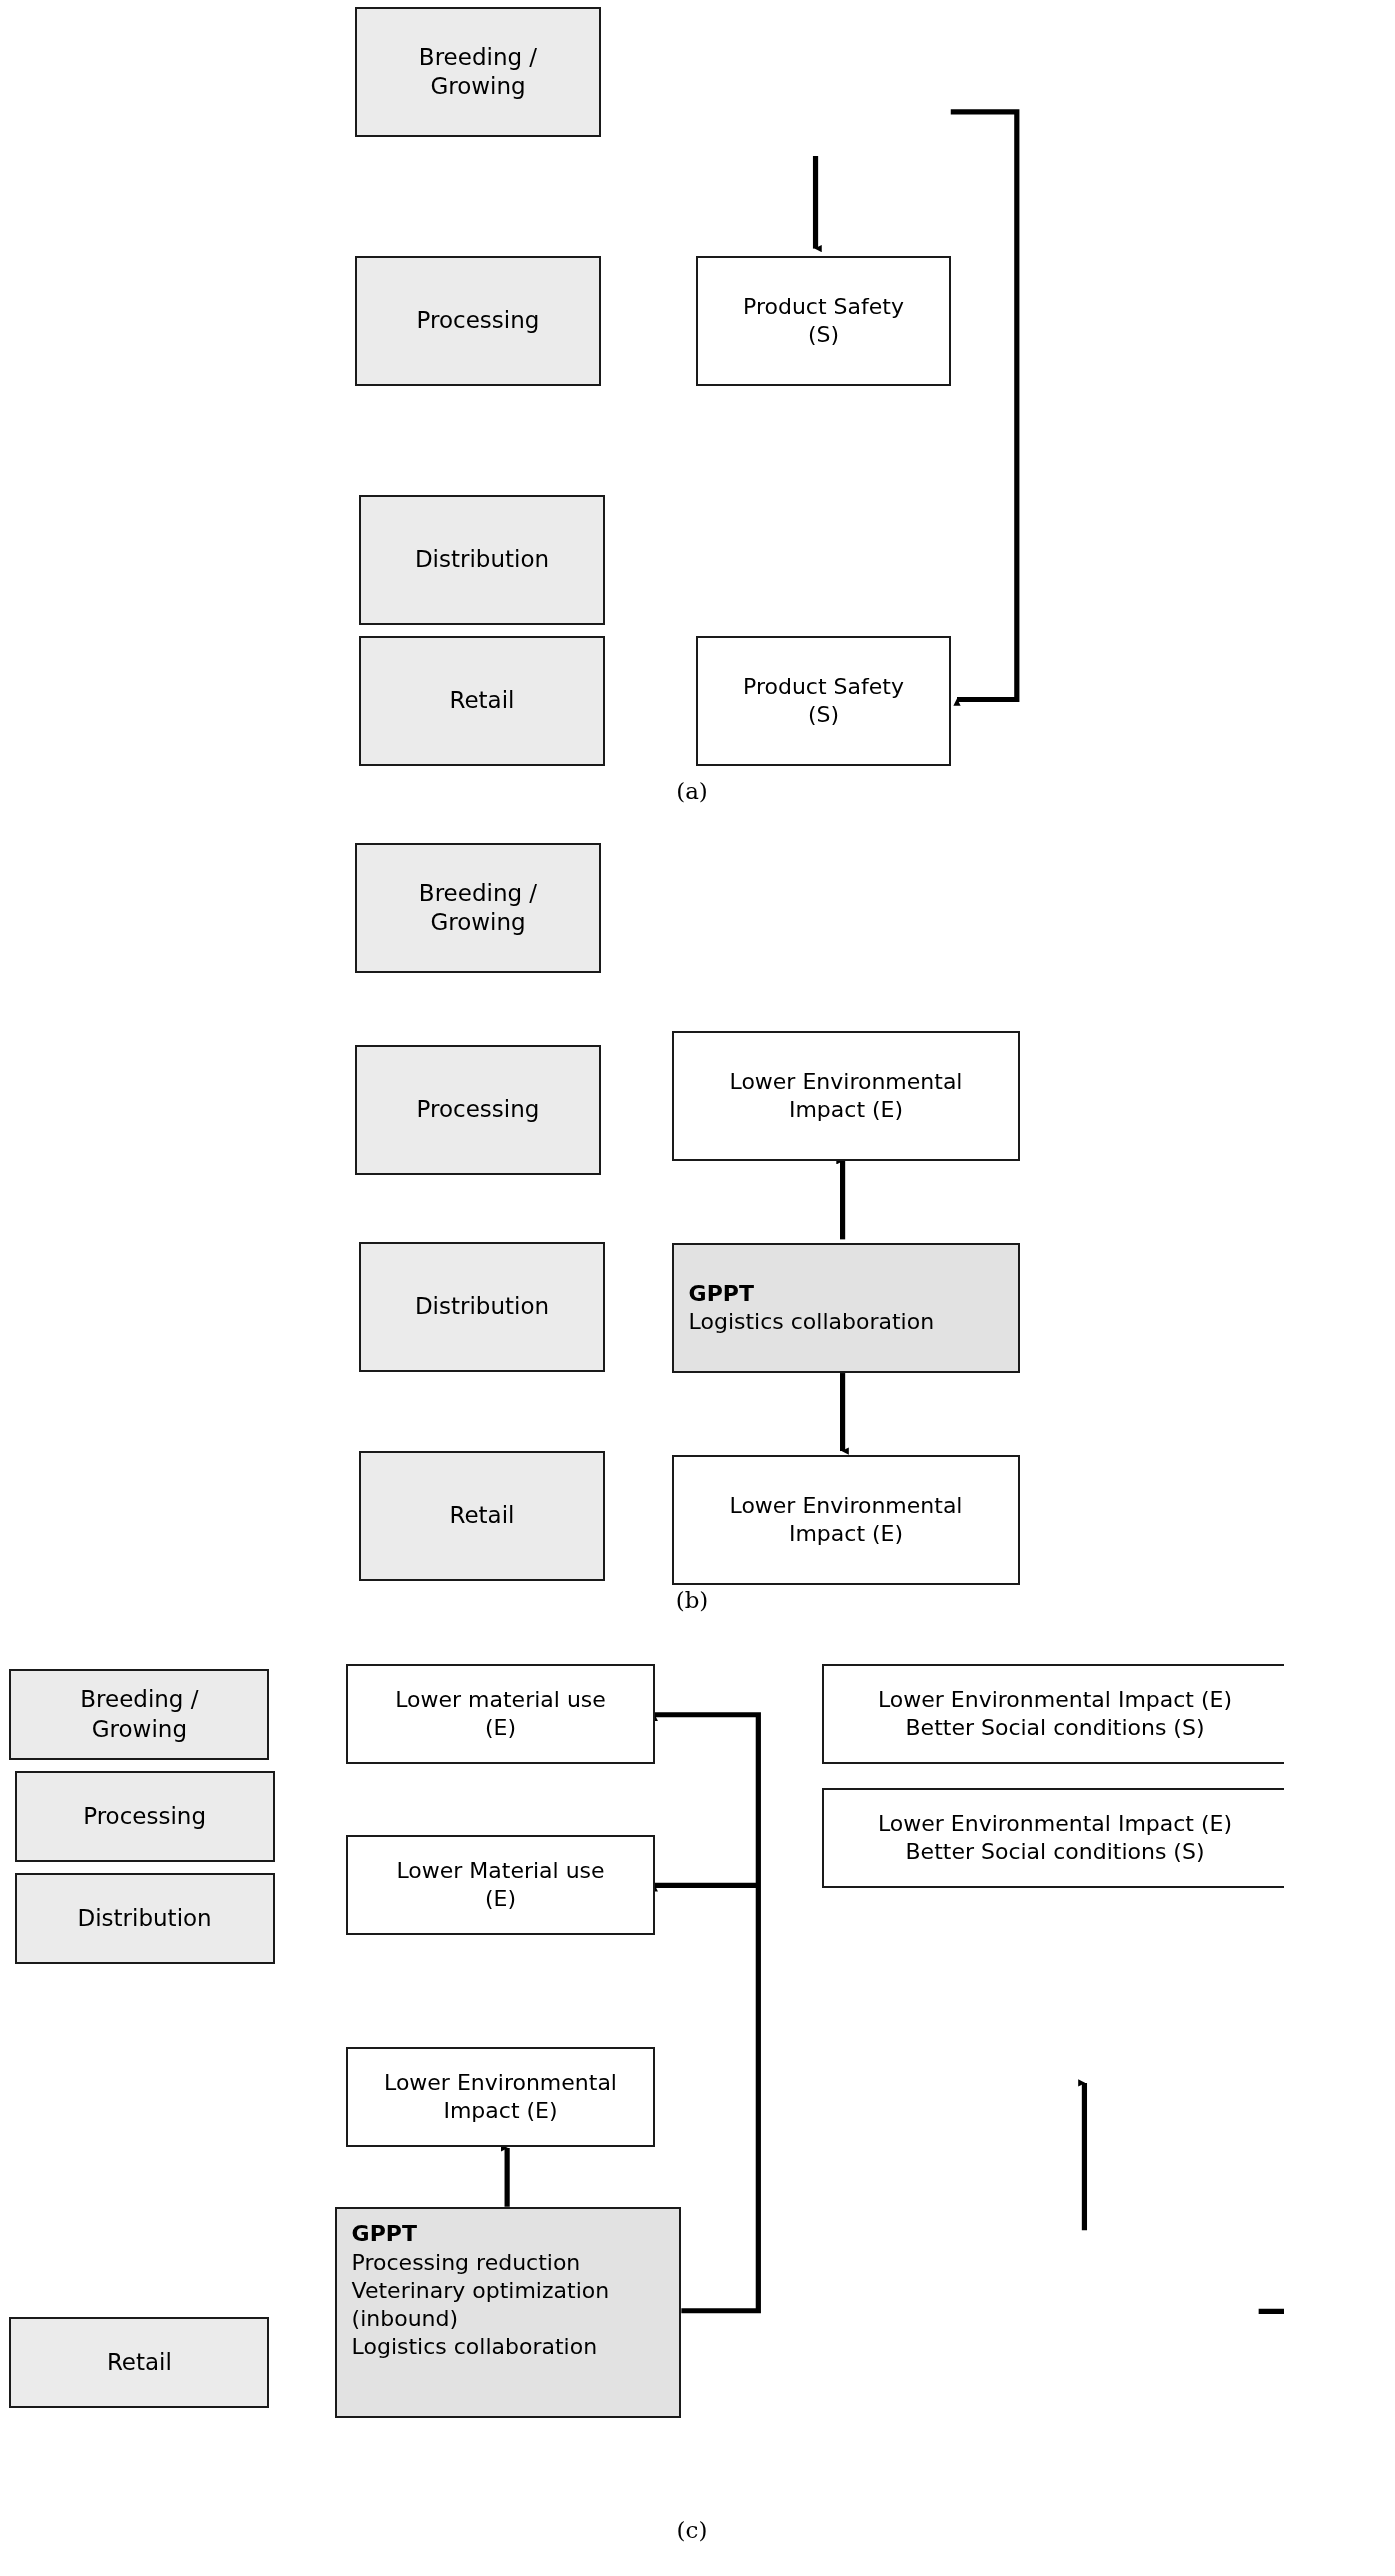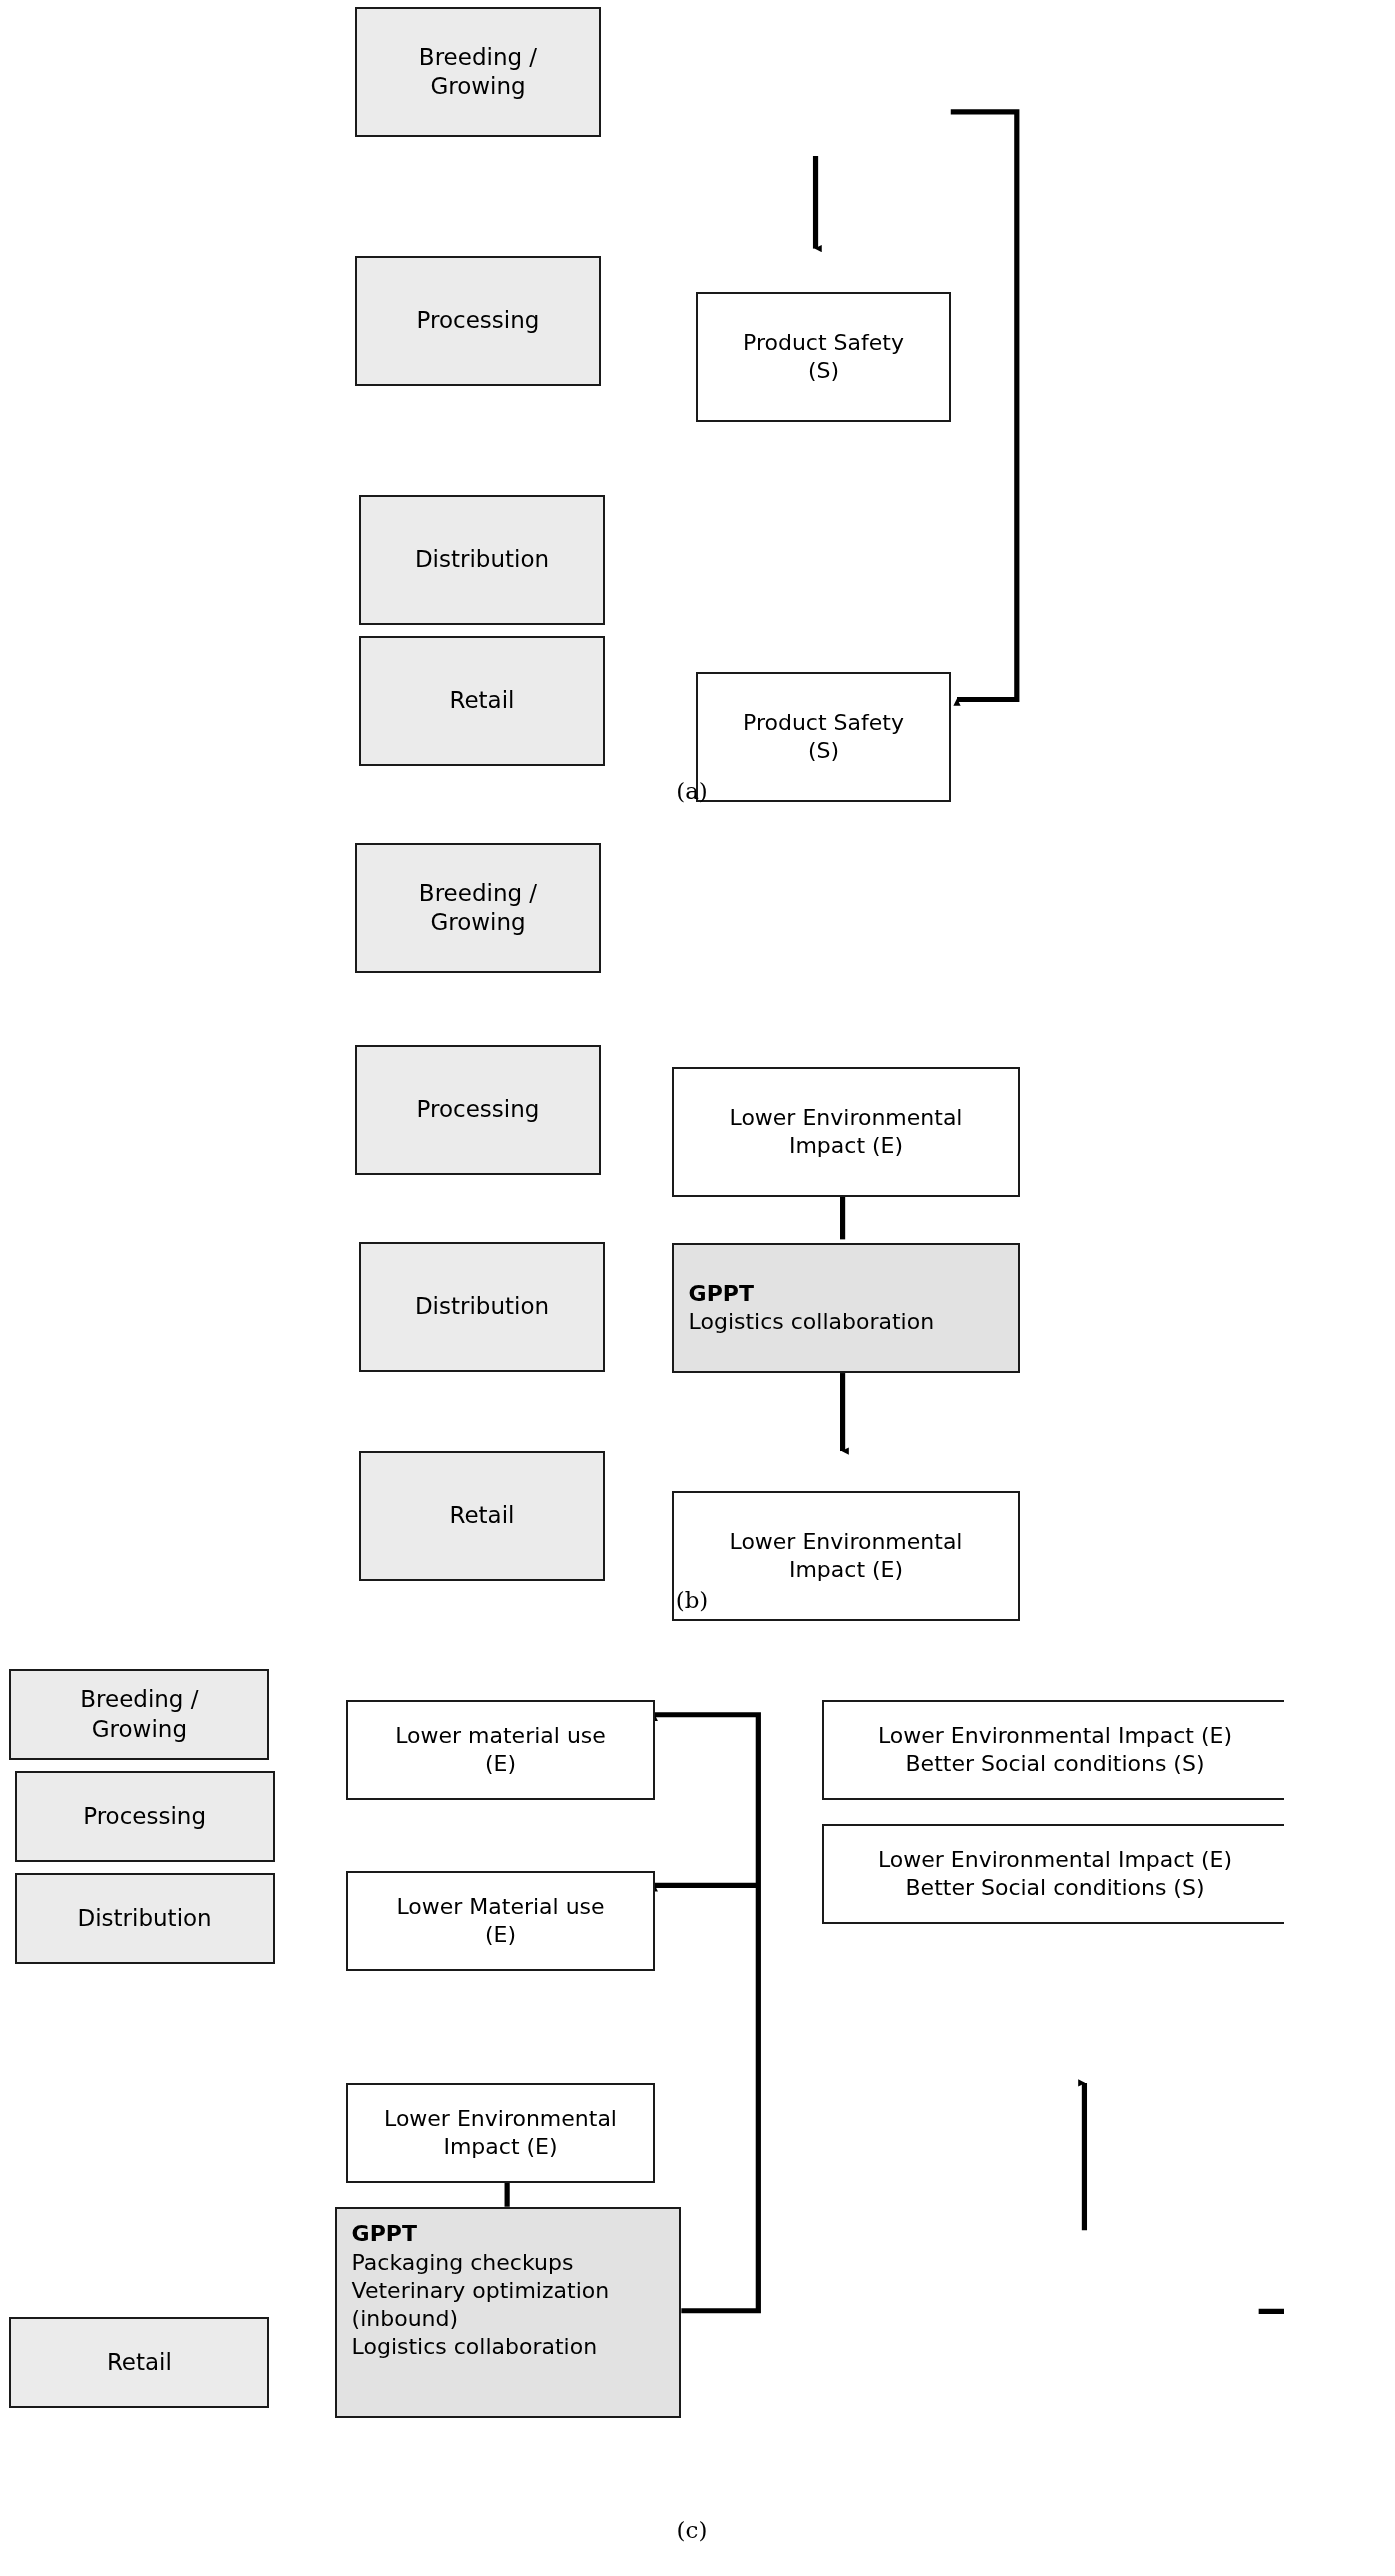--- a/index.html
+++ b/index.html
@@ -35,21 +35,20 @@
   }
   .node.practice {
     background: #e2e2e2;
     align-items: flex-start;
     text-align: left;
     padding-left: 14.6px;
     padding-right: 9.4px;
   }
   .node.outcome {
     background: #ffffff;
-    margin-top: 36px;
   }
   .node .ttl {
     font-weight: bold;
     display: block;
     width: 100%;
   }
   .node .ln {
     display: block;
     width: 100%;
   }
@@ -214,21 +213,21 @@
     <span class="ln">(E)</span>
   </div>
 
   <div class="node outcome" style="left:346px; top:2047px; width:309px; height:100px; font-size:22px;">
     <span class="ln">Lower Environmental</span>
     <span class="ln">Impact (E)</span>
   </div>
 
   <div class="node practice" style="left:335px; top:2207px; width:346px; height:211px; font-size:22px; justify-content:flex-start; padding-top:11.4px;">
     <span class="ttl">GPPT</span>
-    <span class="ln">Packaging checkups</span>
+    <span class="ln">Processing reduction</span>
     <span class="ln">Veterinary optimization</span>
     <span class="ln">(inbound)</span>
     <span class="ln">Logistics collaboration</span>
   </div>
 
   <div class="node outcome" style="left:822px; top:1664px; width:466px; height:100px; font-size:22px;">
     <span class="ln">Lower Environmental Impact (E)</span>
     <span class="ln">Better Social conditions (S)</span>
   </div>
 

